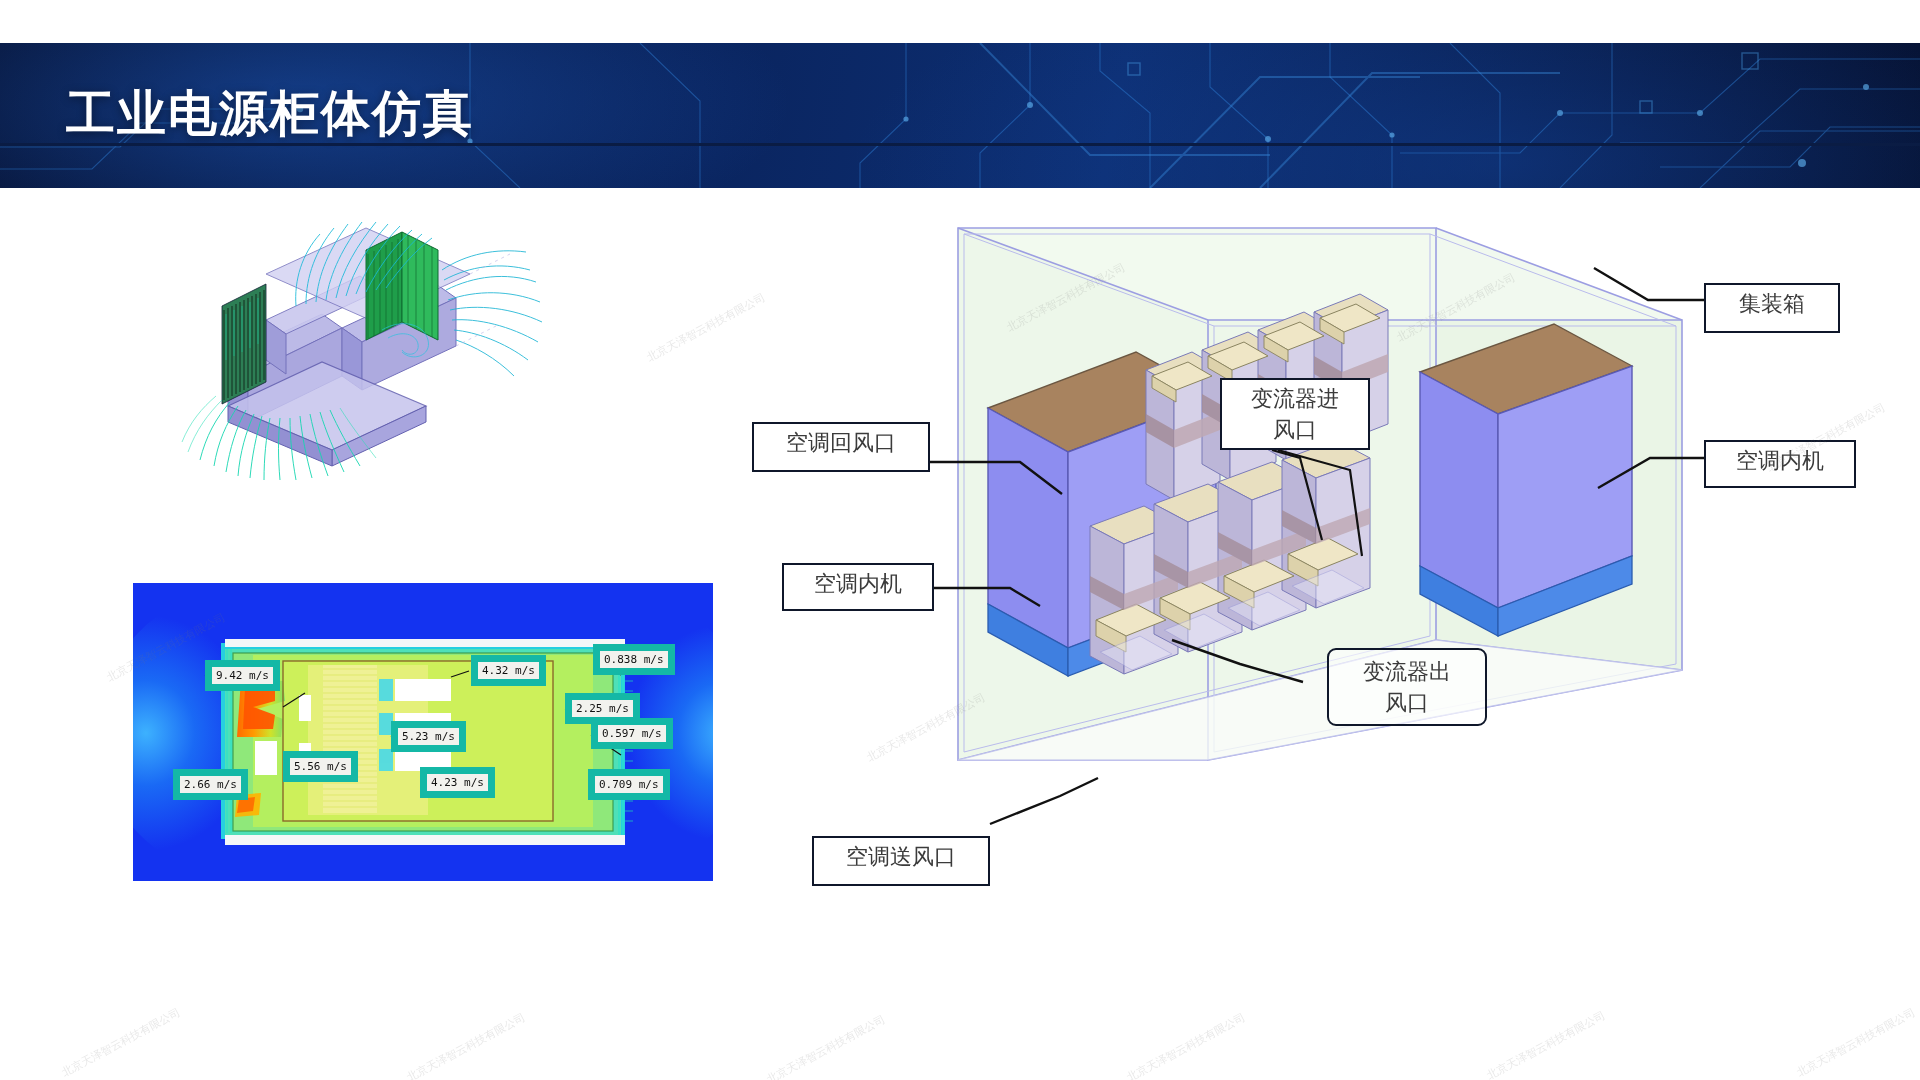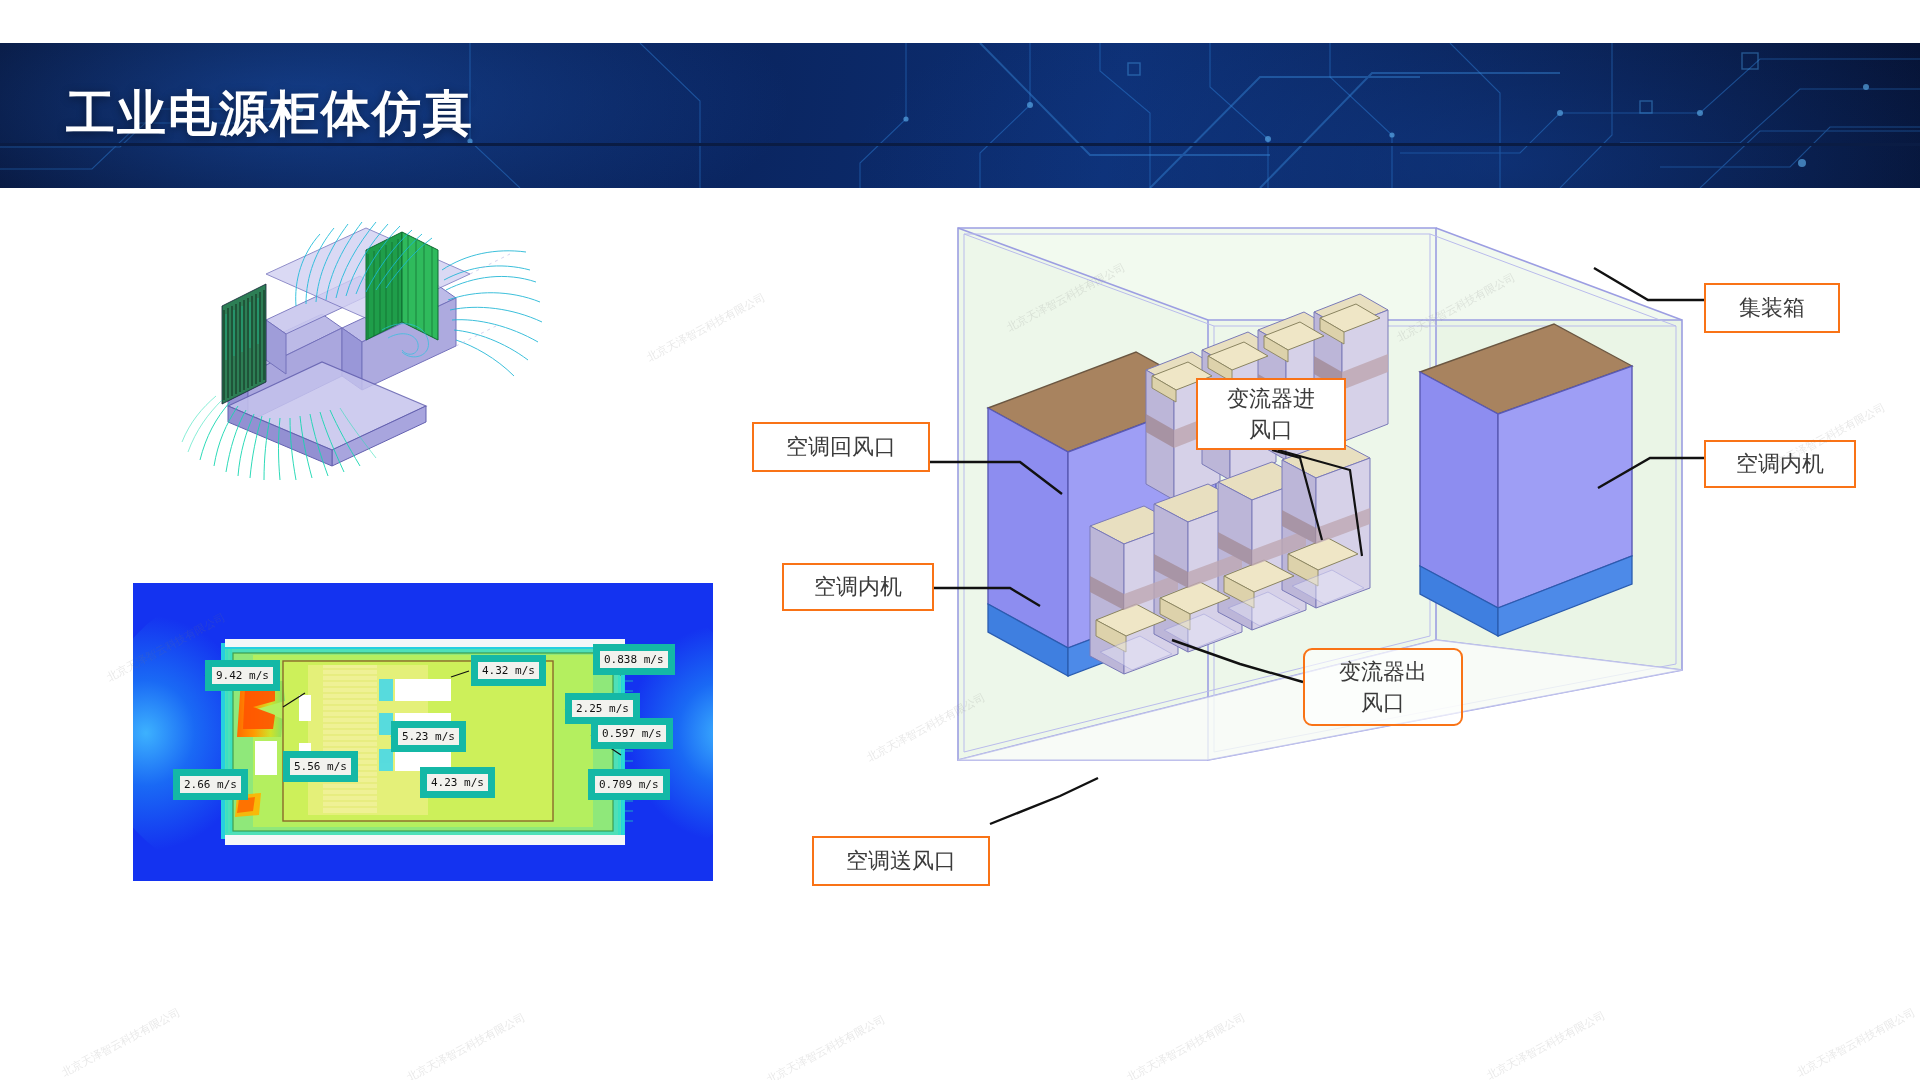--- a/index.html
+++ b/index.html
@@ -37,27 +37,27 @@
   
   .contour{
     left:133px;top:583px;width:580px;height:298px;
     background:#1433f0;
     overflow:hidden;
   }
 
   
   .callout{
     position:absolute;box-sizing:border-box;
-    border:2px solid #f97316;background:#ffffff;
+    border:2px solid #0f172a;background:#ffffff;
     color:#3b3b3b;font-size:22px;line-height:30px;
-    display:flex;align-items:center;justify-content:center;
+    display:flex;justify-content:center;
     text-align:center;padding:4px 10px;
   }
   .callout.ghost{background:rgba(255,255,255,.62);border-radius:9px;}
-  .callout.two{line-height:31px;}
+  .callout.two{line-height:31px;margin-left:24px;}
 
   
   .vtag{
     position:absolute;box-sizing:border-box;
     border:7px solid #14b8a6;background:#f2f2ee;
     color:#111;font-family:"DejaVu Sans Mono","Liberation Mono",monospace;
     font-size:11px;line-height:15px;padding:1px 4px;white-space:nowrap;
   }
 
   .wm{position:absolute;color:rgba(120,120,120,.17);font-size:11px;transform:rotate(-28deg);white-space:nowrap;}

